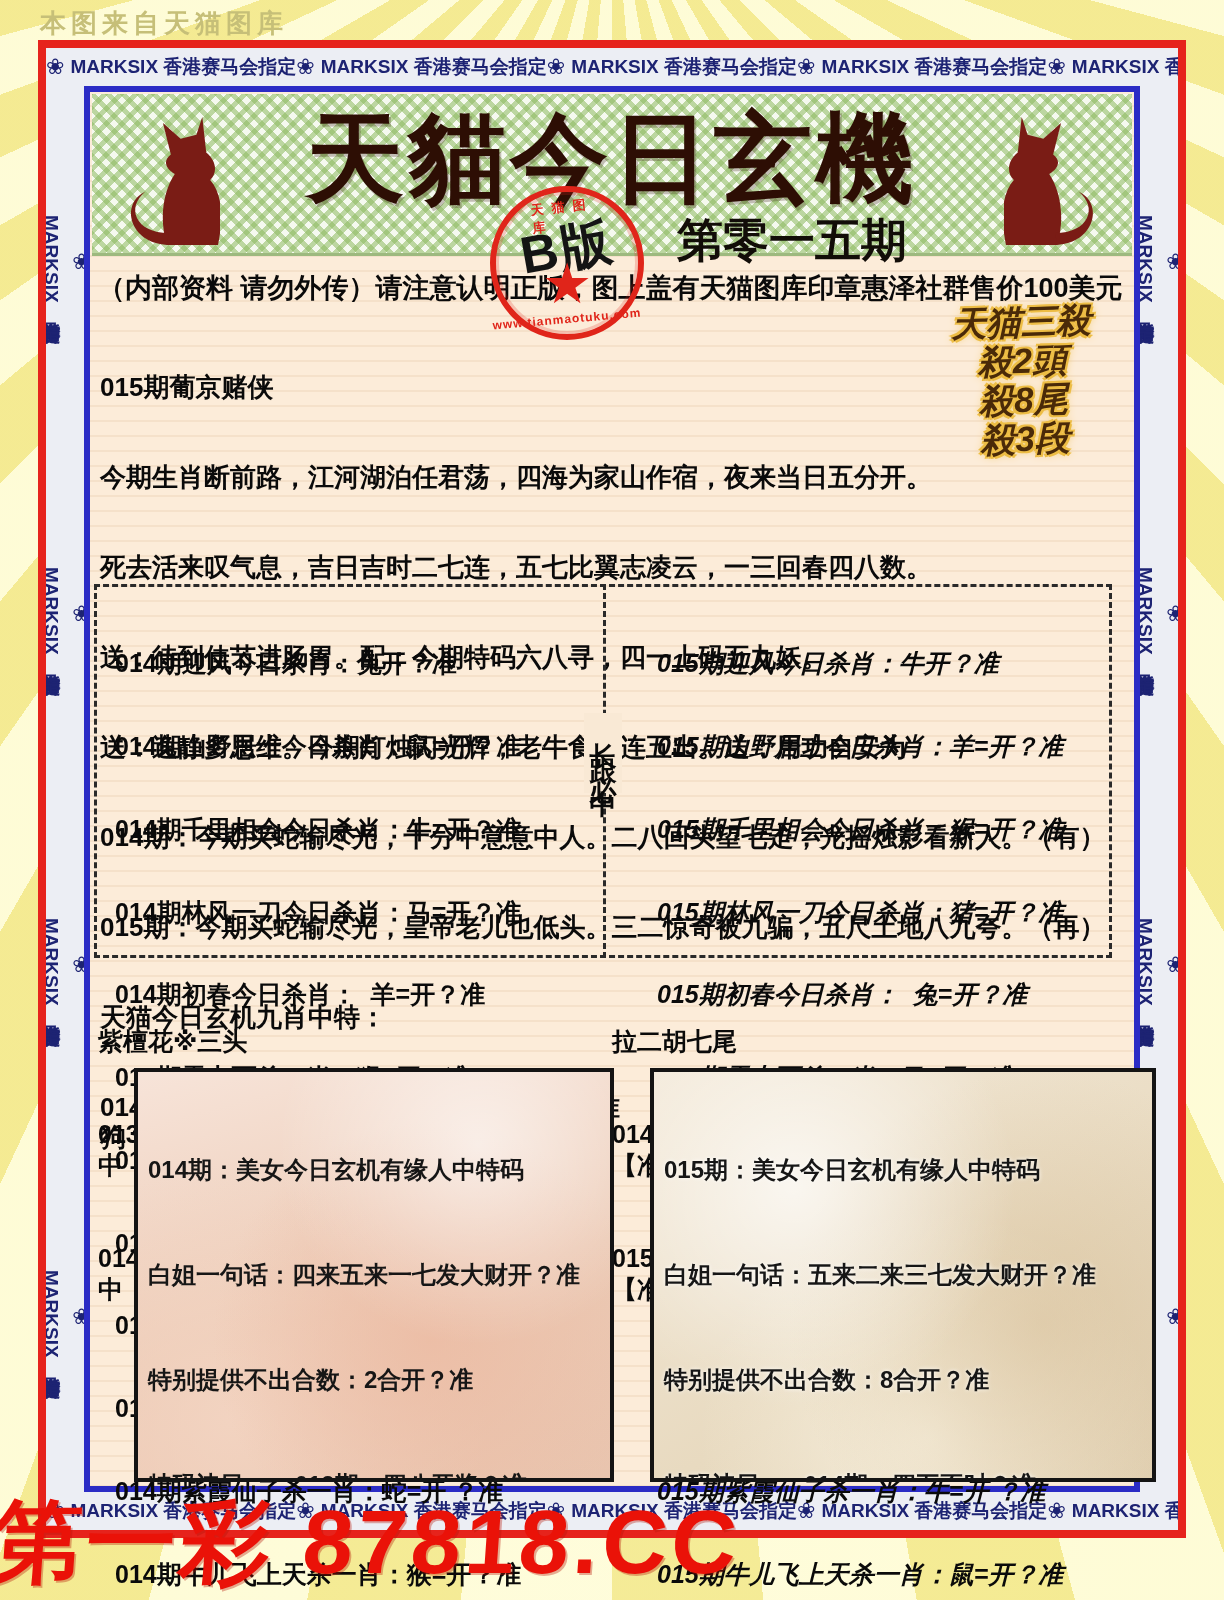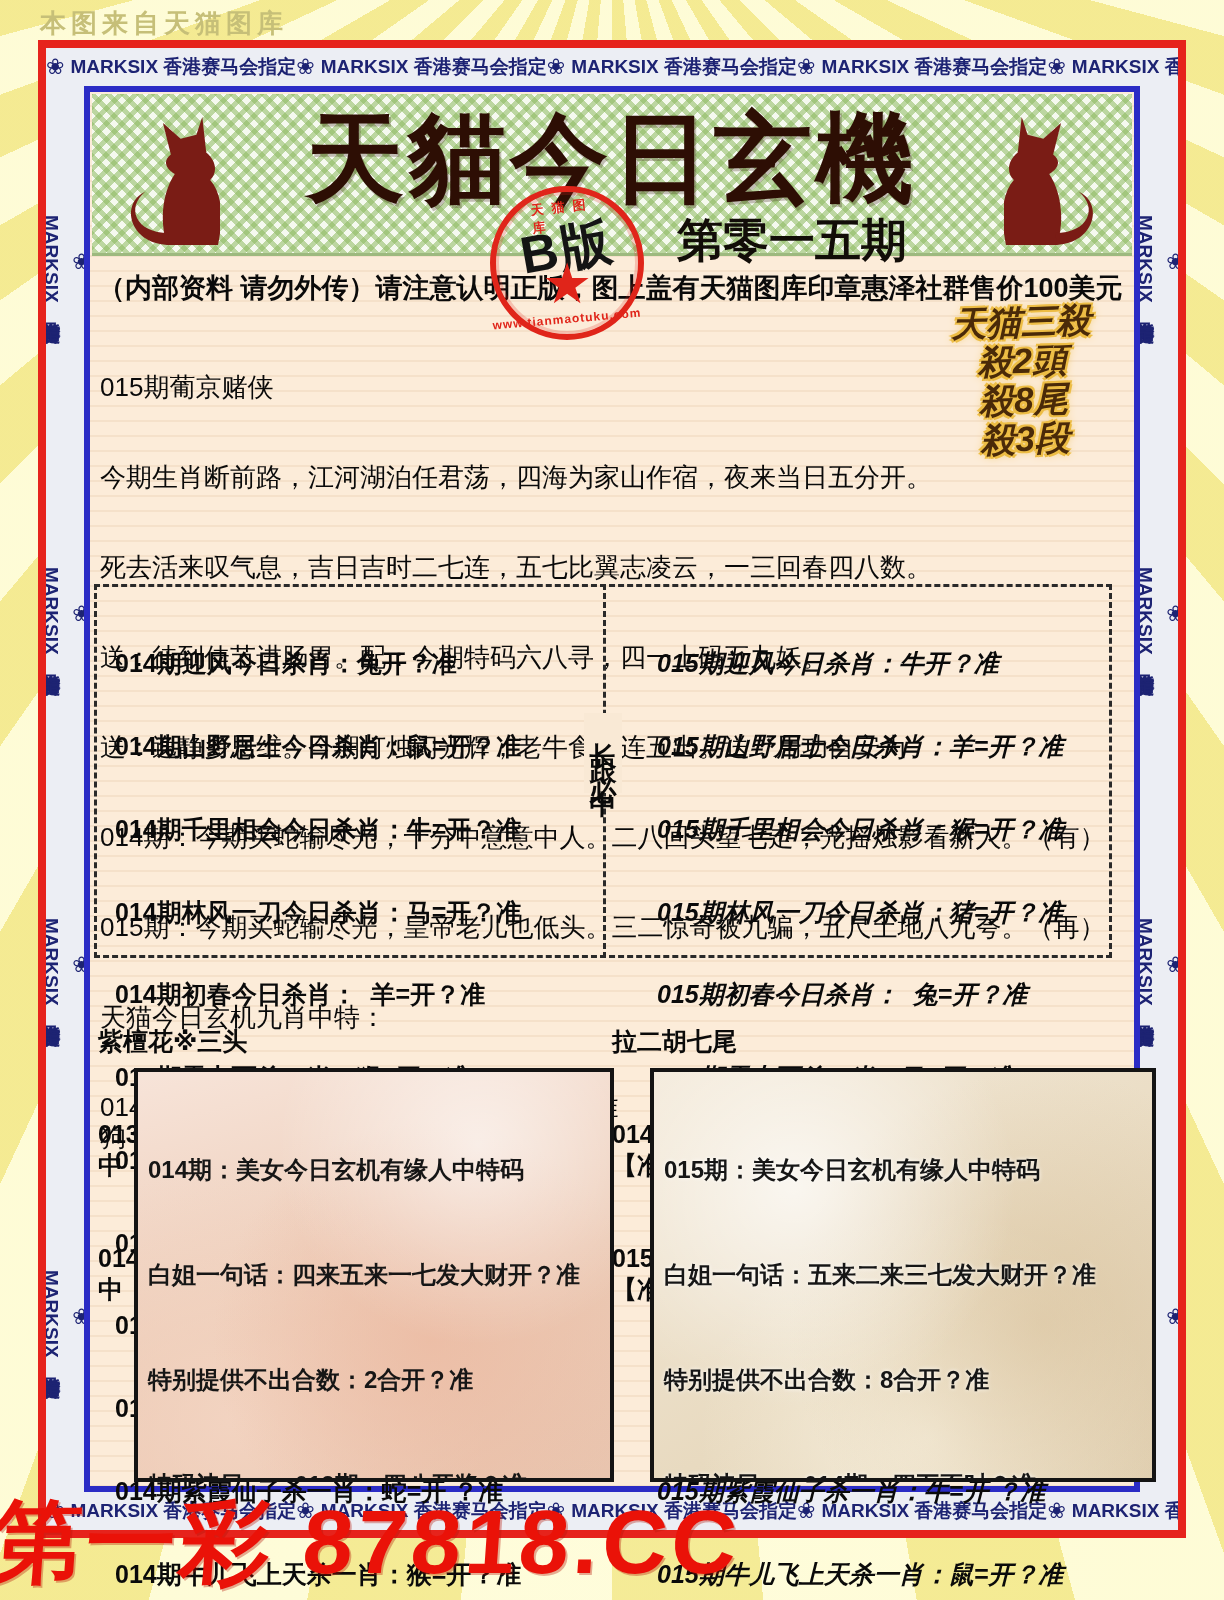--- a/index.html
+++ b/index.html
@@ -65,21 +65,21 @@
     font-size:13px; font-weight:bold; color:#e0251a; letter-spacing:8px;}
   .stamp-arc{ position:absolute; left:50%; bottom:8px; transform:translateX(-50%) rotate(-5deg);
     font-size:12px; font-weight:bold; color:#e0251a; letter-spacing:1px;}
 
   
   .notice{ position:absolute; left:8px; top:178px; width:1022px; display:flex;
     justify-content:flex-start; font-size:27px; font-weight:bold; white-space:nowrap;}
 
   
   .poem{ position:absolute; left:10px; top:220px; width:1022px;
-    font-size:26px; font-weight:normal; line-height:30px; white-space:pre-wrap;}
+    font-size:26px; font-weight:bold; line-height:30px; white-space:pre-wrap;}
 
   
   .sansha{ position:absolute; right:12px; top:210px; width:198px; text-align:center;
     font-size:35px; font-weight:900; font-style:italic; color:#4a2a08; line-height:39px;
     transform:rotate(-2deg);
     text-shadow:-2px -2px 0 #edbd45, 2px -2px 0 #edbd45, -2px 2px 0 #edbd45,
                  2px 2px 0 #edbd45, 0 0 9px #edbd45;}
 
   
   .killbox{ position:absolute; left:4px; top:492px; width:1018px; height:374px;

